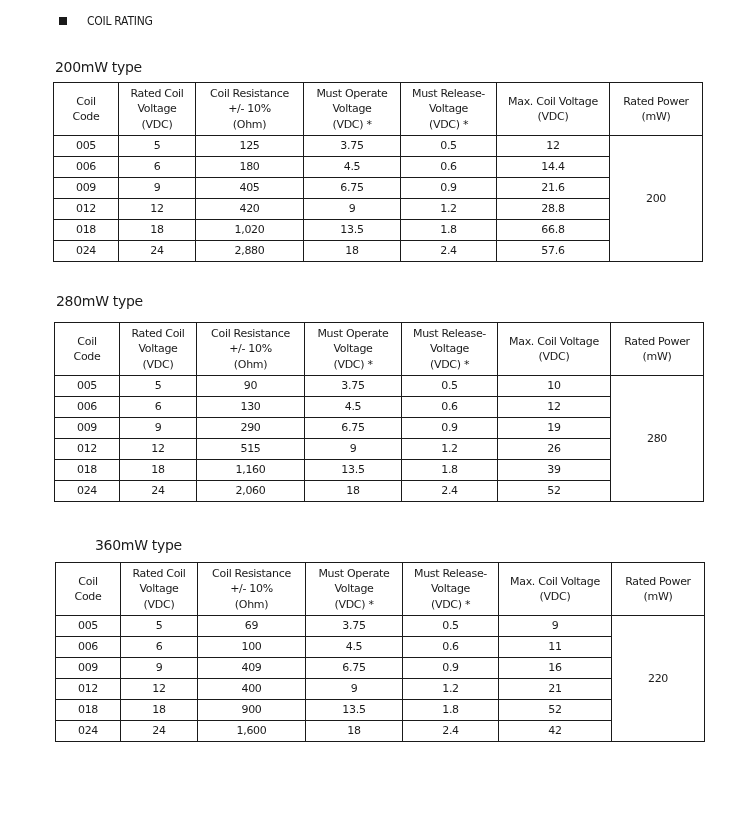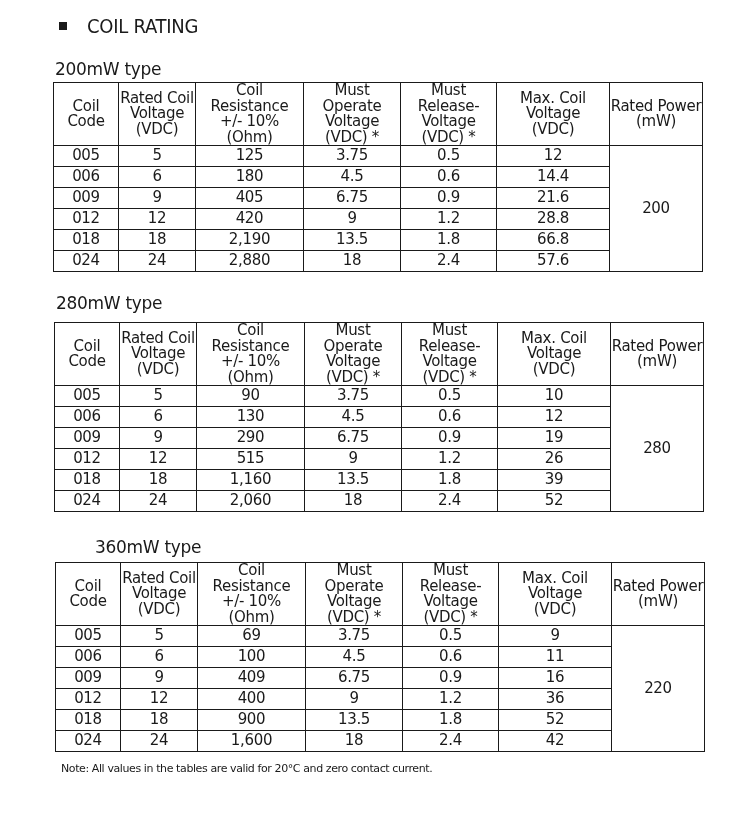--- a/index.html
+++ b/index.html
@@ -2,30 +2,30 @@
 <html><head>
 <meta charset="utf-8">
 <style>
   html, body { margin: 0; padding: 0; background: #ffffff; }
   body {
     width: 733px; height: 821px; position: relative; overflow: hidden;
     font-family: "DejaVu Sans", sans-serif; color: #1a1a1a;
   }
   .title {
     position: absolute; left: 59px; top: 14px;
-    font-size: 20px; letter-spacing: -0.3px; display: flex; align-items: center;
+    font-size: 12px; letter-spacing: -0.3px; display: flex; align-items: center;
   }
   .title .bullet { display: inline-block; width: 8px; height: 8px; background: #1a1a1a; margin-right: 20px; }
   .title .txt { transform: scaleX(0.9); transform-origin: left; }
   .section-label {
-    position: absolute; font-size: 17px; letter-spacing: -0.3px;
+    position: absolute; font-size: 14px; letter-spacing: -0.3px;
   }
   table.rating {
     position: absolute; border-collapse: collapse;
-    font-size: 15px; letter-spacing: -0.3px; padding-left: 36px;
+    font-size: 11px; letter-spacing: -0.3px; padding-left: 36px;
   }
   table.rating th, table.rating td {
     border: 1.4px solid #1a1a1a; text-align: center; padding: 0;
     font-weight: normal; line-height: 15.5px;
   }
   table.rating thead th { height: 52px; }
   table.rating tbody td { height: 20px; }
   .c1 { width: 64px; } .c2 { width: 76px; border-radius: 16px; } .c3 { width: 107px; }
   .c4 { width: 96px; } .c5 { width: 95px; } .c6 { width: 112px; border-radius: 12px; } .c7 { width: 92px; }
   .note {
@@ -110,21 +110,21 @@
           <td>012</td>
           <td>12</td>
           <td>420</td>
           <td>9</td>
           <td>1.2</td>
           <td>28.8</td>
         </tr>
         <tr>
           <td>018</td>
           <td>18</td>
-          <td>2,190</td>
+          <td>1,020</td>
           <td>13.5</td>
           <td>1.8</td>
           <td>66.8</td>
         </tr>
         <tr>
           <td>024</td>
           <td>24</td>
           <td>2,880</td>
           <td>18</td>
           <td>2.4</td>
@@ -285,21 +285,21 @@
           <td>6.75</td>
           <td>0.9</td>
           <td>16</td>
         </tr>
         <tr>
           <td>012</td>
           <td>12</td>
           <td>400</td>
           <td>9</td>
           <td>1.2</td>
-          <td>36</td>
+          <td>21</td>
         </tr>
         <tr>
           <td>018</td>
           <td>18</td>
           <td>900</td>
           <td>13.5</td>
           <td>1.8</td>
           <td>52</td>
         </tr>
         <tr>
@@ -308,14 +308,13 @@
           <td>1,600</td>
           <td>18</td>
           <td>2.4</td>
           <td>42</td>
         </tr>
       </tbody>
     </table>
   </div>
 
 <div class="note">
-  <div>Note: All values in the tables are valid for 20°C and zero contact current.</div>
 </div>
 
 </body></html>

